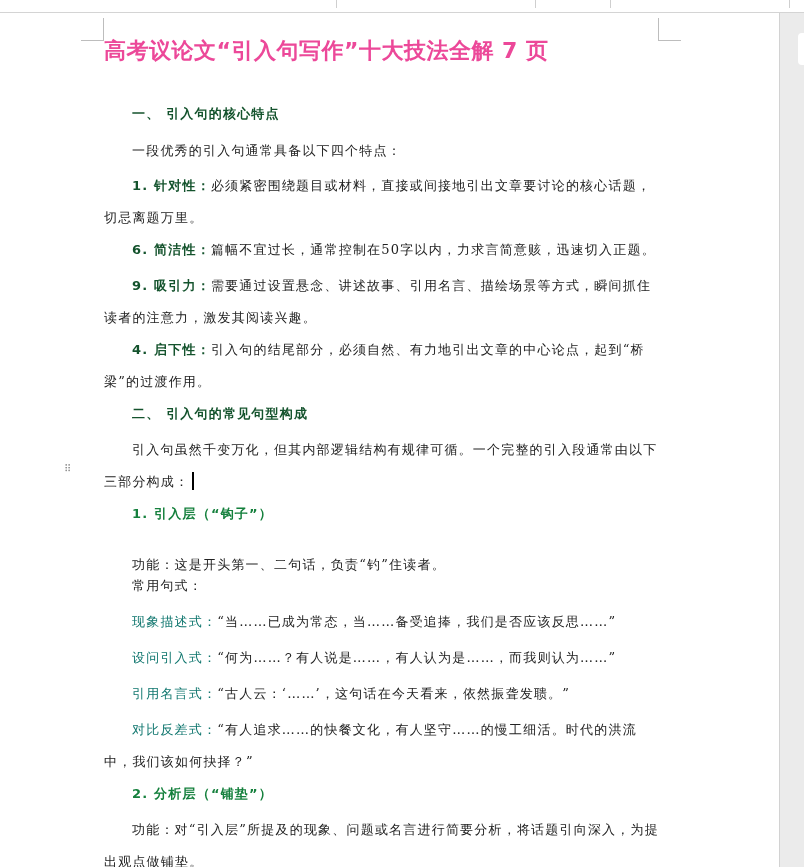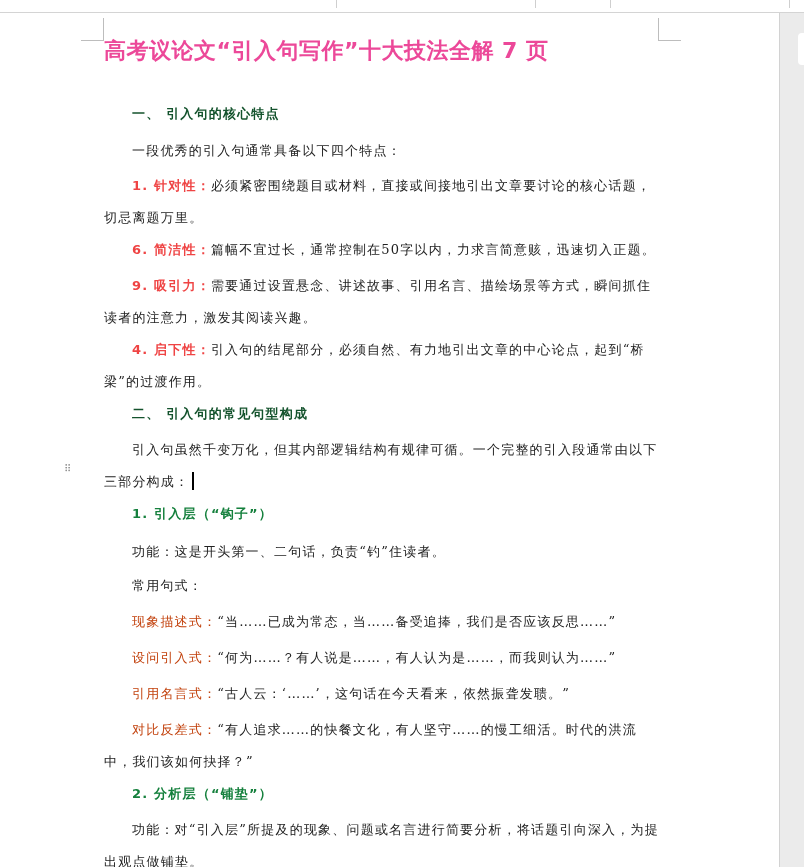--- a/index.html
+++ b/index.html
@@ -32,22 +32,22 @@
     font-family: "DejaVu Sans", sans-serif; font-weight: bold;
     font-size: 22px; color: #ec4899; letter-spacing: 0.5px; white-space: nowrap;
   }
   .p {
     position: absolute; left: 104px; width: 556px;
     font-size: 13px; line-height: 32px; color: #222; letter-spacing: 1.2px;
   }
   .indent { text-indent: 28px; }
   .h-red { color: #14532d; font-weight: bold; }
   .h-blue { color: #15803d; font-weight: bold; font-family: "DejaVu Sans", sans-serif; }
-  .lbl-blue { color: #ef4444; font-weight: bold; font-family: "DejaVu Sans", sans-serif; }
-  .lbl-red { color: #c2410c; }
+  .lbl-blue { color: #14532d; font-weight: bold; font-family: "DejaVu Sans", sans-serif; }
+  .lbl-red { color: #0f766e; }
   .cursor { display: inline-block; width: 2px; height: 18px; background: #000; vertical-align: -4px; margin-left: 3px; }
   .handle {
     position: absolute; left: 64px; top: 466px; width: 10px; height: 14px;
     color: #8a8a8a; font-size: 10px; line-height: 5px; letter-spacing: 1px;
   }
 </style>
 </head>
 <body>
 
 <div class="topbar">
@@ -74,21 +74,21 @@
 <div class="p indent" style="top:170px"><span class="lbl-blue">1. 针对性：</span><span>必须紧密围绕题目或材料，直接或间接地引出文章要讨论的核心话题，切忌离题万里。</span></div>
 <div class="p indent" style="top:234px"><span class="lbl-blue">6. 简洁性：</span><span>篇幅不宜过长，通常控制在50字以内，力求言简意赅，迅速切入正题。</span></div>
 <div class="p indent" style="top:270px"><span class="lbl-blue">9. 吸引力：</span><span>需要通过设置悬念、讲述故事、引用名言、描绘场景等方式，瞬间抓住读者的注意力，激发其阅读兴趣。</span></div>
 <div class="p indent" style="top:334px"><span class="lbl-blue">4. 启下性：</span><span>引入句的结尾部分，必须自然、有力地引出文章的中心论点，起到“桥梁”的过渡作用。</span></div>
 
 <div class="p indent h-red" style="top:398px">二、  引入句的常见句型构成</div>
 <div class="handle">⠿</div>
 <div class="p indent" style="top:434px"><span>引入句虽然千变万化，但其内部逻辑结构有规律可循。一个完整的引入段通常由以下三部分构成：</span><span class="cursor"></span></div>
 
 <div class="p indent h-blue" style="top:498px">1. 引入层（“钩子”）</div>
-<div class="p indent" style="top:536px">功能：这是开头第一、二句话，负责“钓”住读者。</div>
+<div class="p indent" style="top:549px">功能：这是开头第一、二句话，负责“钓”住读者。</div>
 <div class="p indent" style="top:570px">常用句式：</div>
 
 <div class="p indent" style="top:606px"><span class="lbl-red">现象描述式：</span><span>“当……已成为常态，当……备受追捧，我们是否应该反思……”</span></div>
 <div class="p indent" style="top:642px"><span class="lbl-red">设问引入式：</span><span>“何为……？有人说是……，有人认为是……，而我则认为……”</span></div>
 <div class="p indent" style="top:678px"><span class="lbl-red">引用名言式：</span><span>“古人云：‘……’，这句话在今天看来，依然振聋发聩。”</span></div>
 <div class="p indent" style="top:714px"><span class="lbl-red">对比反差式：</span><span>“有人追求……的快餐文化，有人坚守……的慢工细活。时代的洪流中，我们该如何抉择？”</span></div>
 
 <div class="p indent h-blue" style="top:778px">2. 分析层（“铺垫”）</div>
 <div class="p indent" style="top:814px">功能：对“引入层”所提及的现象、问题或名言进行简要分析，将话题引向深入，为提出观点做铺垫。</div>
 

